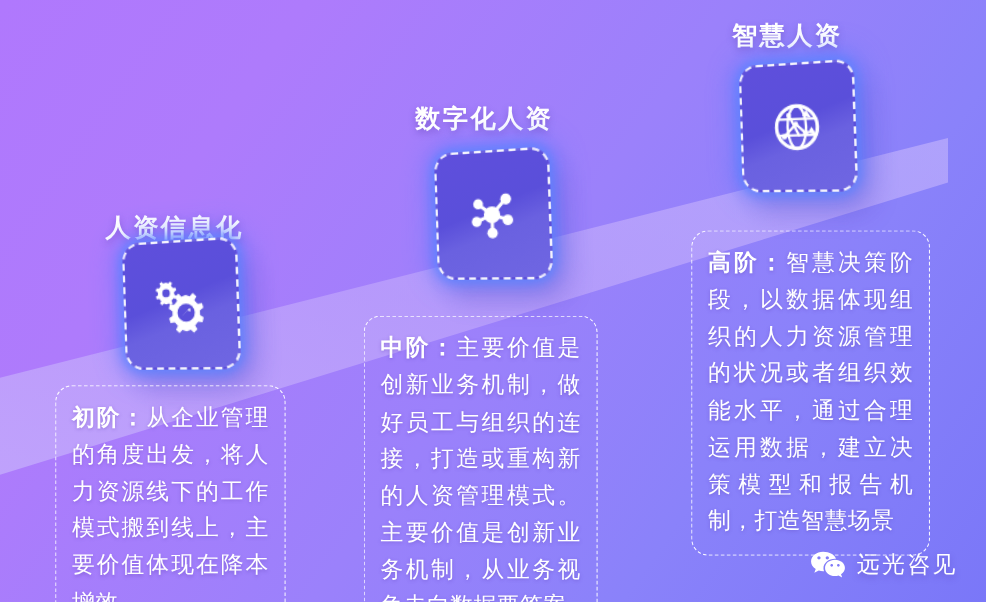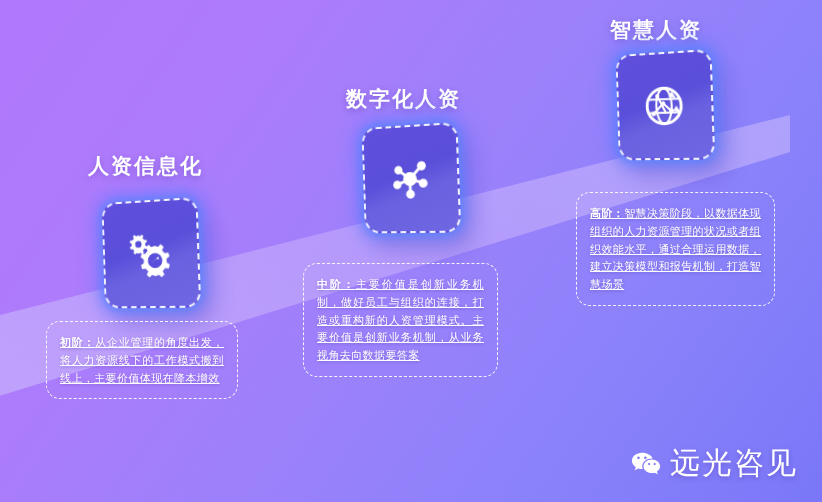--- a/index.html
+++ b/index.html
@@ -74,27 +74,26 @@
   .icon-card .glyph svg { display: block; width: 100%; height: 100%; }
 
   
   .desc-box {
     position: absolute;
     border: 1.5px dashed rgba(255,255,255,0.92);
     border-radius: 14px;
     box-sizing: border-box;
     padding: 12px 13px 11px 13px;
     color: #ffffff;
-    font-size: 11px;
+    font-size: 19px;
     line-height: 1.62;
     letter-spacing: 0.4px;
     text-align: justify;
     text-shadow: 0 1px 3px rgba(80,50,160,0.35);
     font-family: "Liberation Sans", "DejaVu Sans", sans-serif;
-    text-decoration: underline;
   }
   .desc-box .lead {
     font-weight: bold;
   }
 
   
   .brand {
     position: absolute;
     right: 24px;
     bottom: 18px;
@@ -103,21 +102,21 @@
     gap: 9px;
   }
   .brand .wechat-icon {
     width: 30px;
     height: 26px;
     display: block;
   }
   .brand .wechat-icon svg { display: block; width: 100%; height: 100%; }
   .brand .brand-name {
     color: #ffffff;
-    font-size: 30px;
+    font-size: 19px;
     letter-spacing: 2px;
     white-space: nowrap;
     text-shadow: 0 2px 5px rgba(70,40,150,0.35);
     font-family: "Liberation Sans", "DejaVu Sans", sans-serif;
   }
 </style>
 </head>
 <body>
 
 <div id="stage">
@@ -129,21 +128,21 @@
           <stop offset="0%" stop-color="#c6b0fc" stop-opacity="0.75"></stop>
           <stop offset="50%" stop-color="#c3aafb" stop-opacity="0.62"></stop>
           <stop offset="100%" stop-color="#cdbcfd" stop-opacity="0.55"></stop>
         </linearGradient>
       </defs>
       <polygon points="0,325 830,115 830,152 0,408" fill="url(#bandGrad)"></polygon>
     </svg>
   </div>
 
   <div class="stage-group">
-    <div class="stage-title" style="left:88px; top:152px;">人资信息化</div>
+    <div class="stage-title" style="left:88px; top:176px;">人资信息化</div>
 
     <div class="icon-card" style="left:100px; top:200px;">
       <span class="glyph">
         <svg viewBox="0 0 64 64" xmlns="http://www.w3.org/2000/svg" fill="#ffffff">
 
           <g transform="translate(18,20) scale(0.62)">
             <path d="M0,-17 L4.2,-15.6 L7.2,-18.6 L10.6,-15.4 L8.6,-11.7 L11.6,-8.1 L15.9,-8.6 L17.2,-4.2 L13.6,-1.8 L13.6,2.6 L17.2,5 L15.9,9.4 L11.6,8.9 L8.6,12.5 L10.6,16.2 L7.2,19.4 L4.2,16.4 L0,17.8 L-4.2,16.4 L-7.2,19.4 L-10.6,16.2 L-8.6,12.5 L-11.6,8.9 L-15.9,9.4 L-17.2,5 L-13.6,2.6 L-13.6,-1.8 L-17.2,-4.2 L-15.9,-8.6 L-11.6,-8.1 L-8.6,-11.7 L-10.6,-15.4 L-7.2,-18.6 L-4.2,-15.6 Z"></path>
             <circle cx="0" cy="0" r="6.4" fill="#5a4fda"></circle>
           </g>
 

